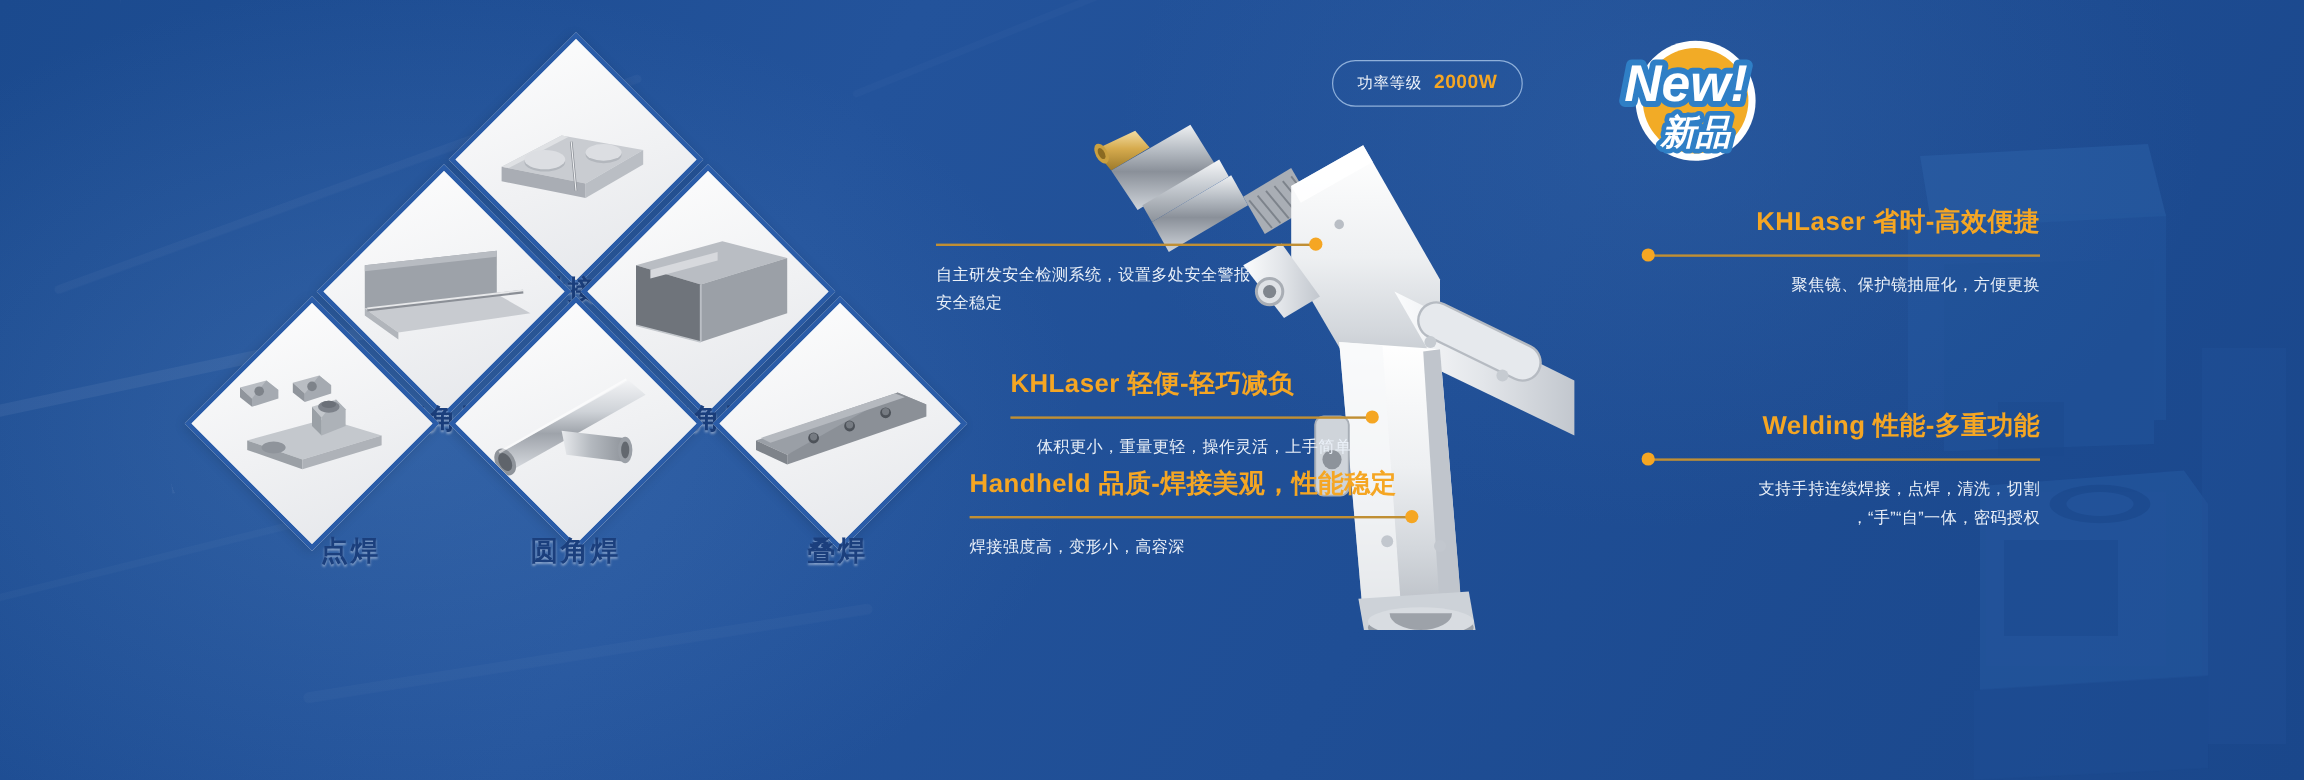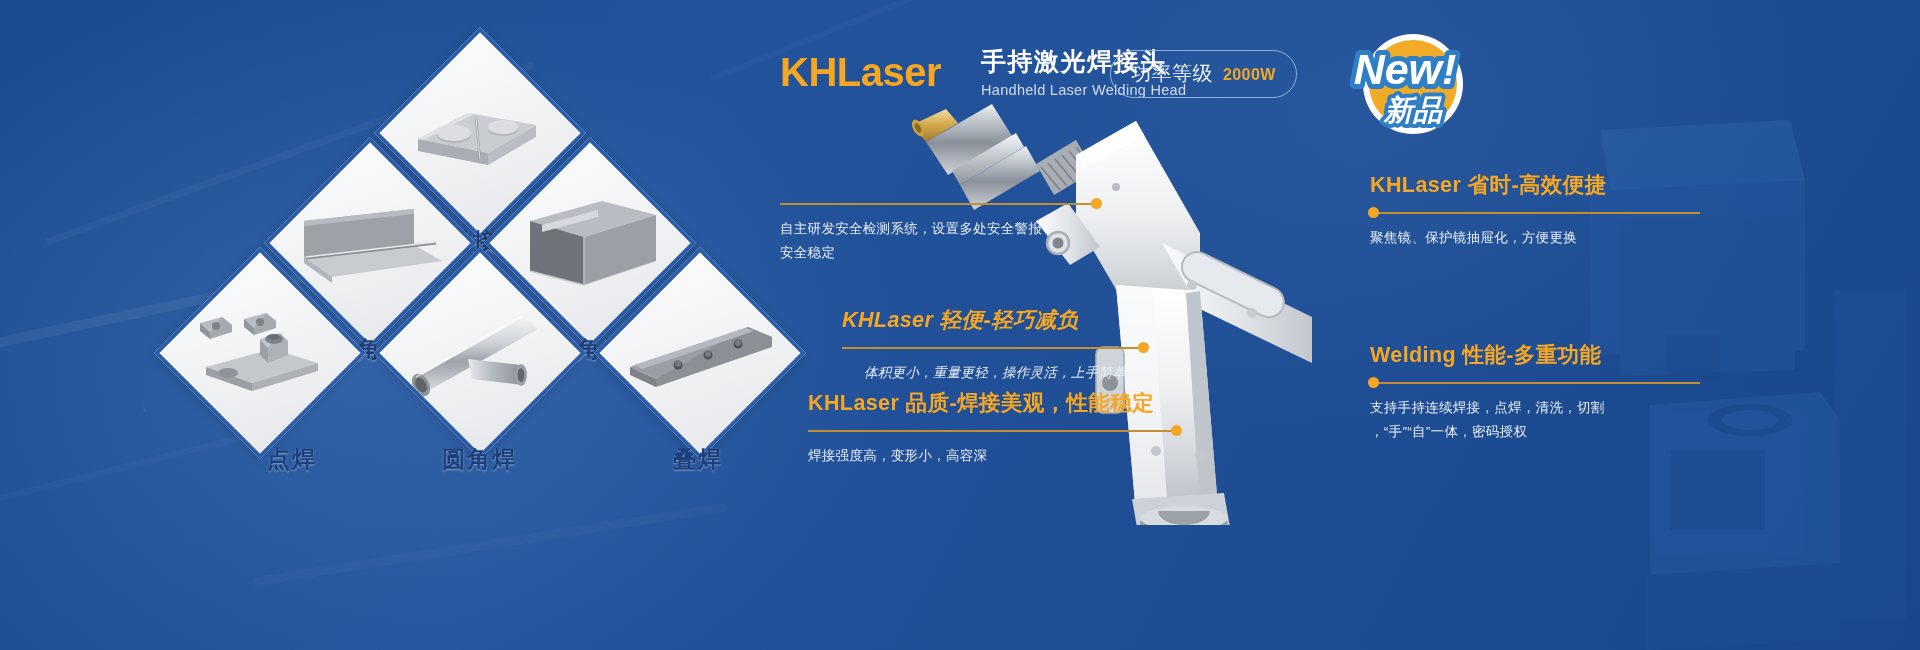--- a/index.html
+++ b/index.html
@@ -71,36 +71,36 @@
   #subtitle-block { margin-left:40px; padding-top:8px; }
   #subtitle-cn { color:#ffffff; font-size:25px; font-weight:bold; letter-spacing:1.5px; line-height:1.25; }
   #subtitle-en { color:#d3dced; font-size:14.5px; letter-spacing:.3px; margin-top:5px; }
 
   #power-badge {
     position:absolute; left:330px; top:50px;
     border:1.5px solid #8fb0da; border-radius:28px;
     padding:9px 20px 10px 20px;
     display:flex; align-items:baseline; gap:10px; white-space:nowrap;
   }
-  #power-label { color:#eef3fa; font-size:20px; letter-spacing:.5px; }
+  #power-label { color:#eef3fa; font-size:13px; letter-spacing:.5px; }
   #power-value { color:#f5a623; font-size:16px; font-weight:bold; letter-spacing:.4px; }
 
   #new-badge { position:absolute; left:565px; top:22px; width:130px; height:118px; }
 
   
   #gun { position:absolute; left:120px; top:95px; width:540px; height:430px; }
 
   
   .feature { position:absolute; }
   .f-title { color:#f5a623; font-size:21.5px; font-weight:bold; white-space:nowrap; letter-spacing:.4px; }
   .f-rule { position:relative; height:14px; margin:7px 0 6px 0; }
   .f-rule .line { position:absolute; top:6px; height:1.6px; background:#c08f34; left:0; right:0; }
   .f-rule .dot { position:absolute; top:1px; width:11px; height:11px; border-radius:50%; background:#f5a623; }
   .f-desc { color:#eaf0f8; font-size:13.5px; line-height:1.75; letter-spacing:.3px; white-space:pre-line; }
-  .align-right { }
+  .align-right { text-align:right; }
   .align-left  { text-align:left; }
 </style>
 </head>
 <body>
 
 <div id="banner">
 
   <div class="glow-sparks"></div>
   <div class="streak" style="left:-40px;top:300px;width:430px;height:10px;transform:rotate(-12deg);"></div>
   <div class="streak" style="left:30px;top:150px;width:520px;height:7px;transform:rotate(-20deg);opacity:.6;"></div>
@@ -251,27 +251,20 @@
             <circle cx="122" cy="50" r="3" fill="#767b82"></circle>
           </g>
         </svg>
       </div>
     </div>
     <div class="d-label" style="left:503px;top:406px;">叠焊</div>
   </div>
 
   <div id="right-panel">
 
-    <div id="brand-row">
-      <div id="logo-text">KHLaser</div>
-      <div id="subtitle-block">
-        <div id="subtitle-cn">手持激光焊接头</div>
-        <div id="subtitle-en">Handheld Laser Welding Head</div>
-      </div>
-    </div>
 
     <div id="power-badge">
       <span id="power-label">功率等级</span>
       <span id="power-value">2000W</span>
     </div>
 
     <div id="new-badge">
       <svg viewBox="0 0 130 118" width="130" height="118">
         <circle cx="68" cy="62" r="50" fill="#ffffff"></circle>
         <circle cx="68" cy="62" r="44" fill="#f2ab26"></circle>
@@ -376,41 +369,41 @@
 
     <div class="feature align-right" style="left:590px;top:170px;width:330px;">
       <div class="f-title">KHLaser 省时-高效便捷</div>
       <div class="f-rule">
         <span class="line"></span>
         <span class="dot" style="left:-2px;"></span>
       </div>
       <div class="f-desc">聚焦镜、保护镜抽屉化，方便更换</div>
     </div>
 
-    <div class="feature align-left" style="left:62px;top:305px;width:305px;font-style:italic;">
+    <div class="feature align-left" style="left:62px;top:305px;width:305px;">
       <div class="f-title">KHLaser 轻便-轻巧减负</div>
       <div class="f-rule">
         <span class="line"></span>
         <span class="dot" style="right:-2px;"></span>
       </div>
       <div class="f-desc" style="padding-left:22px;">体积更小，重量更轻，操作灵活，上手简单</div>
     </div>
 
     <div class="feature align-right" style="left:590px;top:340px;width:330px;">
       <div class="f-title">Welding 性能-多重功能</div>
       <div class="f-rule">
         <span class="line"></span>
         <span class="dot" style="left:-2px;"></span>
       </div>
       <div class="f-desc">支持手持连续焊接，点焊，清洗，切割
 ，“手”“自”一体，密码授权</div>
     </div>
 
     <div class="feature align-left" style="left:28px;top:388px;width:372px;">
-      <div class="f-title">KHLaser 品质-焊接美观，性能稳定</div>
+      <div class="f-title">Handheld 品质-焊接美观，性能稳定</div>
       <div class="f-rule">
         <span class="line"></span>
         <span class="dot" style="right:-2px;"></span>
       </div>
       <div class="f-desc">焊接强度高，变形小，高容深</div>
     </div>
 
   </div>
 </div>
 

